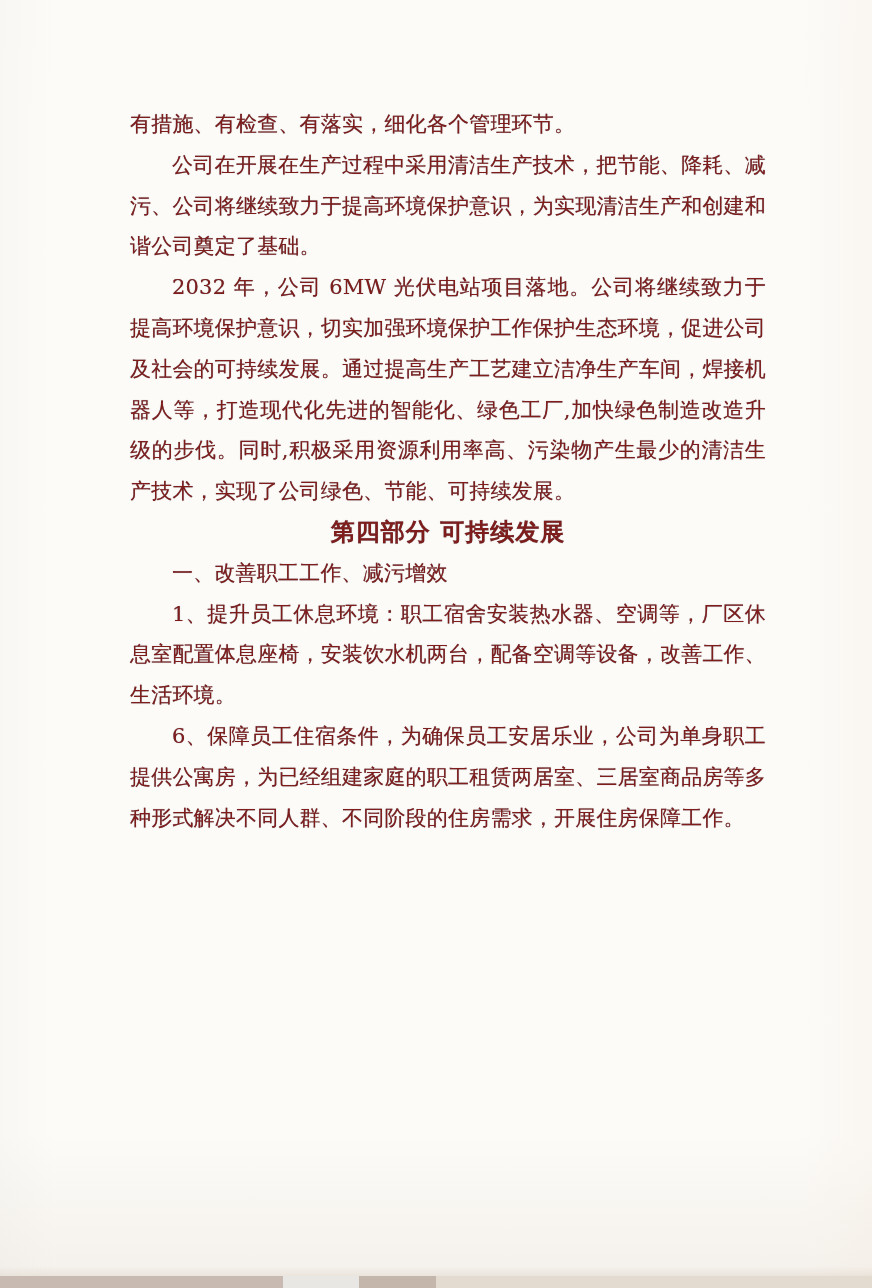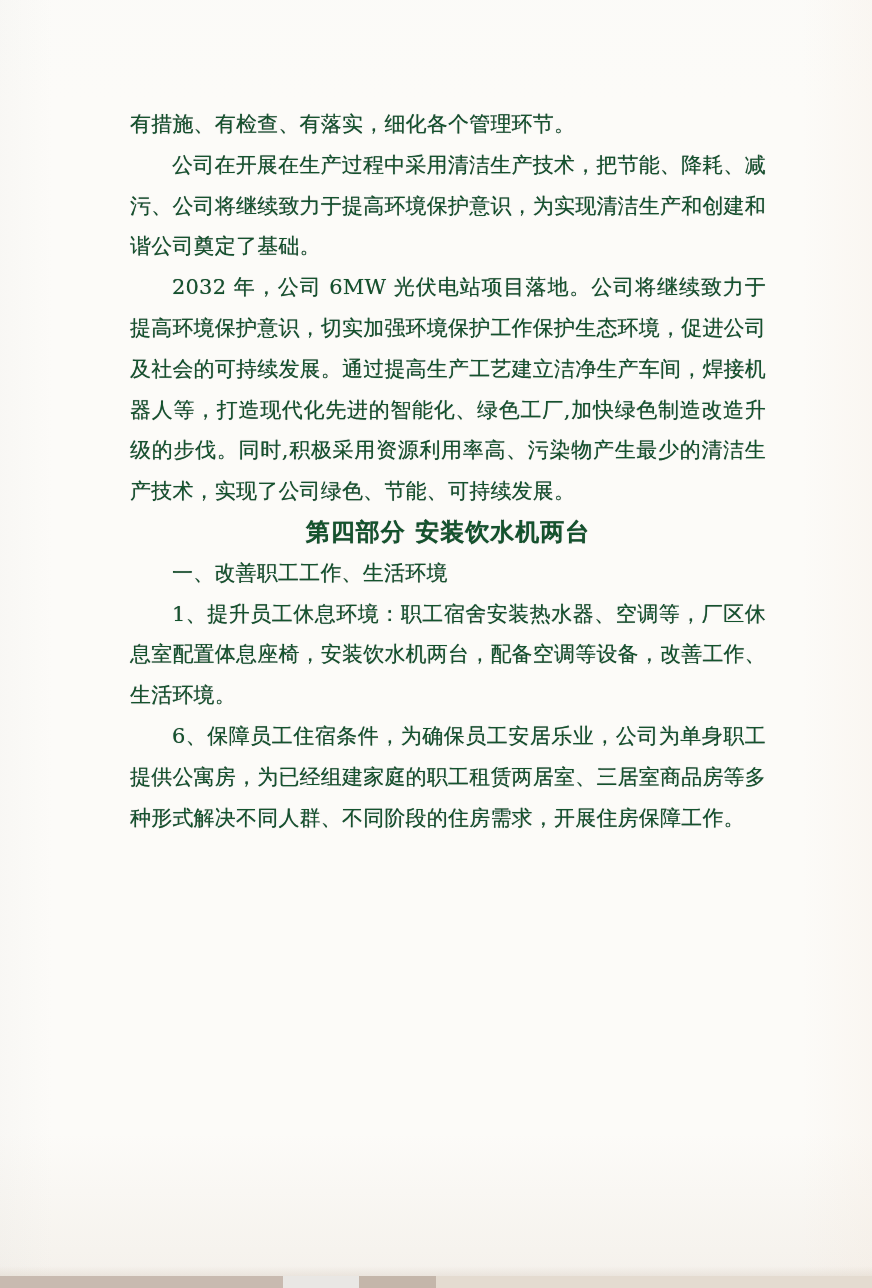--- a/index.html
+++ b/index.html
@@ -78,34 +78,34 @@
     height: 10px;
     background: linear-gradient(to bottom, rgba(255,255,255,0), rgba(216,205,193,0.35));
     pointer-events: none;
   }
 </style>
 </head>
 <body>
 
 <div class="page" style="background: rgb(252, 251, 248);">
 
-  <div class="doc" style="color: #14532d;">
+  <div class="doc" style="color: #7f1d1d;">
 
     <p class="p-noindent">有措施、有检查、有落实，细化各个管理环节。</p>
 
     <p class="p-indent">公司在开展在生产过程中采用清洁生产技术，把节能、降耗、减污、公司将继续致力于提高环境保护意识，为实现清洁生产和创建和谐公司奠定了基础。</p>
 
 
 
     <p class="p-indent">2032 年，公司 6MW 光伏电站项目落地。公司将继续致力于提高环境保护意识，切实加强环境保护工作保护生态环境，促进公司及社会的可持续发展。通过提高生产工艺建立洁净生产车间，焊接机器人等，打造现代化先进的智能化、绿色工厂,加快绿色制造改造升级的步伐。同时,积极采用资源利用率高、污染物产生最少的清洁生产技术，实现了公司绿色、节能、可持续发展。</p>
 
-    <p class="heading">第四部分 安装饮水机两台</p>
+    <p class="heading">第四部分 可持续发展</p>
 
 
-    <p class="p-indent">一、改善职工工作、生活环境</p>
+    <p class="p-indent">一、改善职工工作、减污增效</p>
 
     <p class="p-indent">1、提升员工休息环境：职工宿舍安装热水器、空调等，厂区休息室配置体息座椅，安装饮水机两台，配备空调等设备，改善工作、生活环境。</p>
 
     <p class="p-indent">6、保障员工住宿条件，为确保员工安居乐业，公司为单身职工提供公寓房，为已经组建家庭的职工租赁两居室、三居室商品房等多种形式解决不同人群、不同阶段的住房需求，开展住房保障工作。</p>
 
   </div>
 
   <div class="desk-shadow"></div>
 
   <div class="desk-strip">

